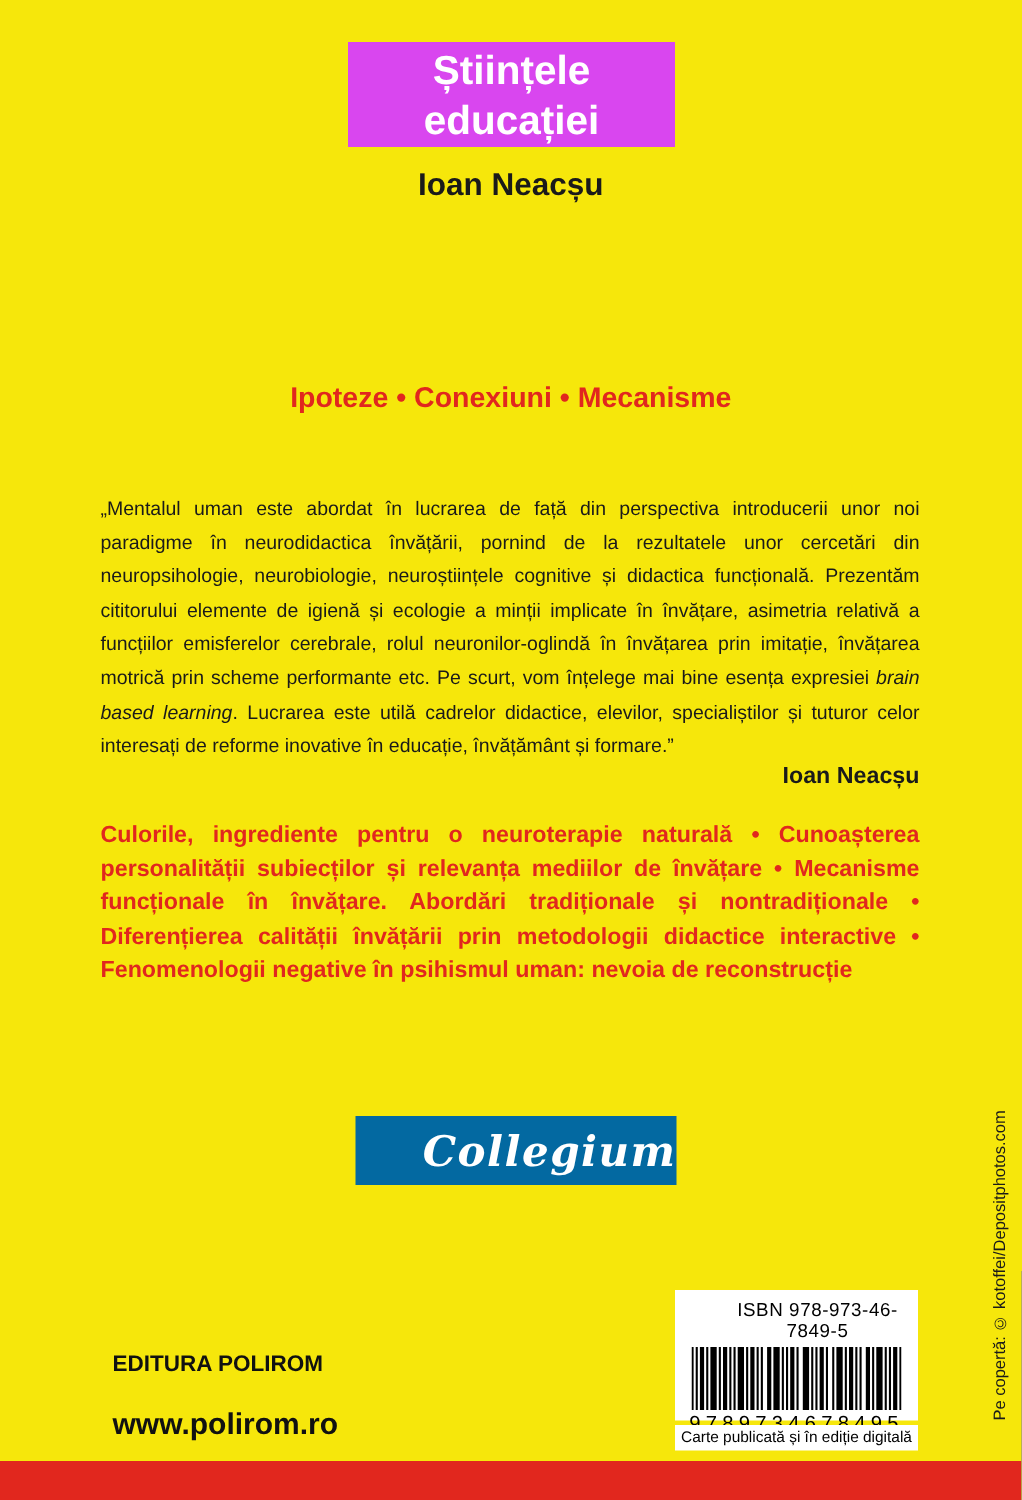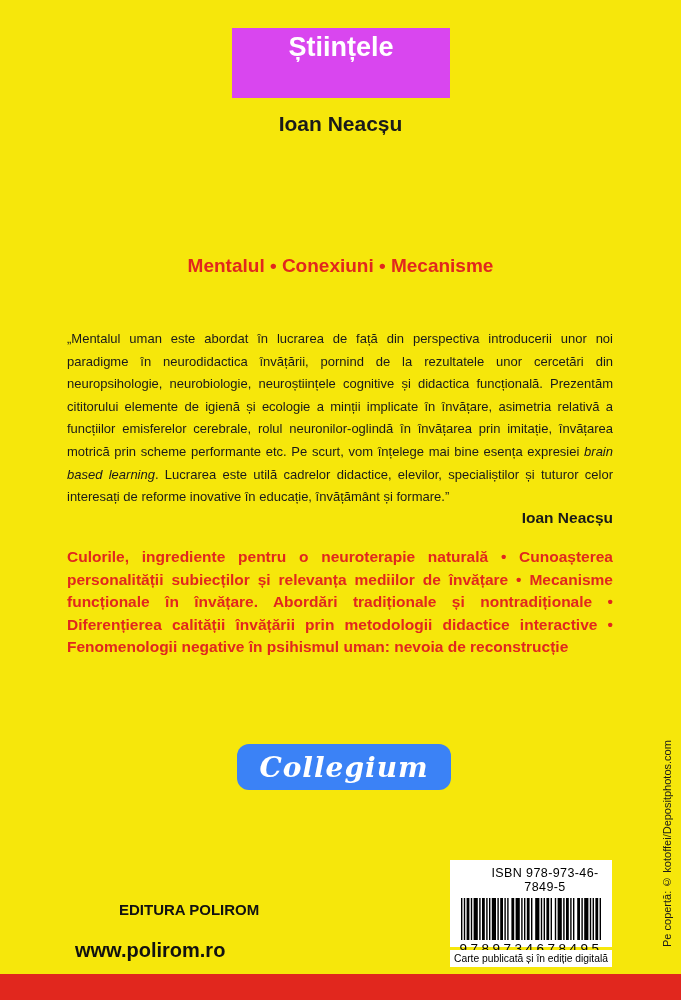--- a/index.html
+++ b/index.html
@@ -78,25 +78,24 @@
     font-size: 15.5px;
     line-height: 22.6px;
     text-align: justify;
     font-weight: bold;
     color: #e1271e;
   }
   .collegium {
     position: absolute;
     left: 237px; top: 744px;
     width: 214px; height: 46px;
-    background: #3b82f6;
+    background: #0369a1;
     display: flex;
     align-items: center;
-    justify-content: center;
-    border-radius: 12px;
+    justify-content: flex-end;
   }
   .collegium-text {
     color: #fff;
     font-family: "DejaVu Serif", serif;
     font-style: italic;
     font-weight: bold;
     font-size: 28px;
     letter-spacing: 1px;
   }
   .barcode-box {
@@ -135,21 +134,20 @@
     color: #000;
   }
   .publisher {
     position: absolute;
     left: 75px; top: 901px;
   }
   .publisher-name {
     font-size: 15px;
     font-weight: bold;
     color: #111;
-    margin-left: 44px;
   }
   .publisher-site {
     font-size: 20px;
     font-weight: bold;
     margin-top: 21px;
     color: #111;
   }
   .cover-credit {
     position: absolute;
     right: 8px; top: 715px;
@@ -167,26 +165,27 @@
     background: #e1271e;
   }
 </style>
 </head>
 <body>
 
 <div class="cover">
 
   <div class="series-badge">
     <div>Științele</div>
+    <div>educației</div>
   </div>
 
   <div class="author">Ioan Neacșu</div>
 
 
-  <div class="subtitle">Mentalul • Conexiuni • Mecanisme</div>
+  <div class="subtitle">Ipoteze • Conexiuni • Mecanisme</div>
 
   <p class="blurb"><span>„Mentalul uman este abordat în lucrarea de față din perspectiva introducerii unor noi paradigme în neurodidactica învățării, pornind de la rezultatele unor cercetări din neuropsihologie, neurobiologie, neuroștiințele cognitive și didactica funcțională. Prezentăm cititorului elemente de igienă și ecologie a minții implicate în învățare, asimetria relativă a funcțiilor emisferelor cerebrale, rolul neuronilor-oglindă în învățarea prin imitație, învățarea motrică prin scheme performante etc. Pe scurt, vom înțelege mai bine esența expresiei </span><em>brain based learning</em><span>. Lucrarea este utilă cadrelor didactice, elevilor, specialiștilor și tuturor celor interesați de reforme inovative în educație, învățământ și formare.”</span></p>
 
   <div class="attribution">Ioan Neacșu</div>
 
   <p class="topics">Culorile, ingrediente pentru o neuroterapie naturală • Cunoașterea personalității subiecților și relevanța mediilor de învățare • Mecanisme funcționale în învățare. Abordări tradiționale și nontradiționale • Diferențierea calității învățării prin metodologii didactice interactive • Fenomenologii negative în psihismul uman: nevoia de reconstrucție</p>
 
   <div class="collegium">
     <span class="collegium-text">Collegium</span>
   </div>

